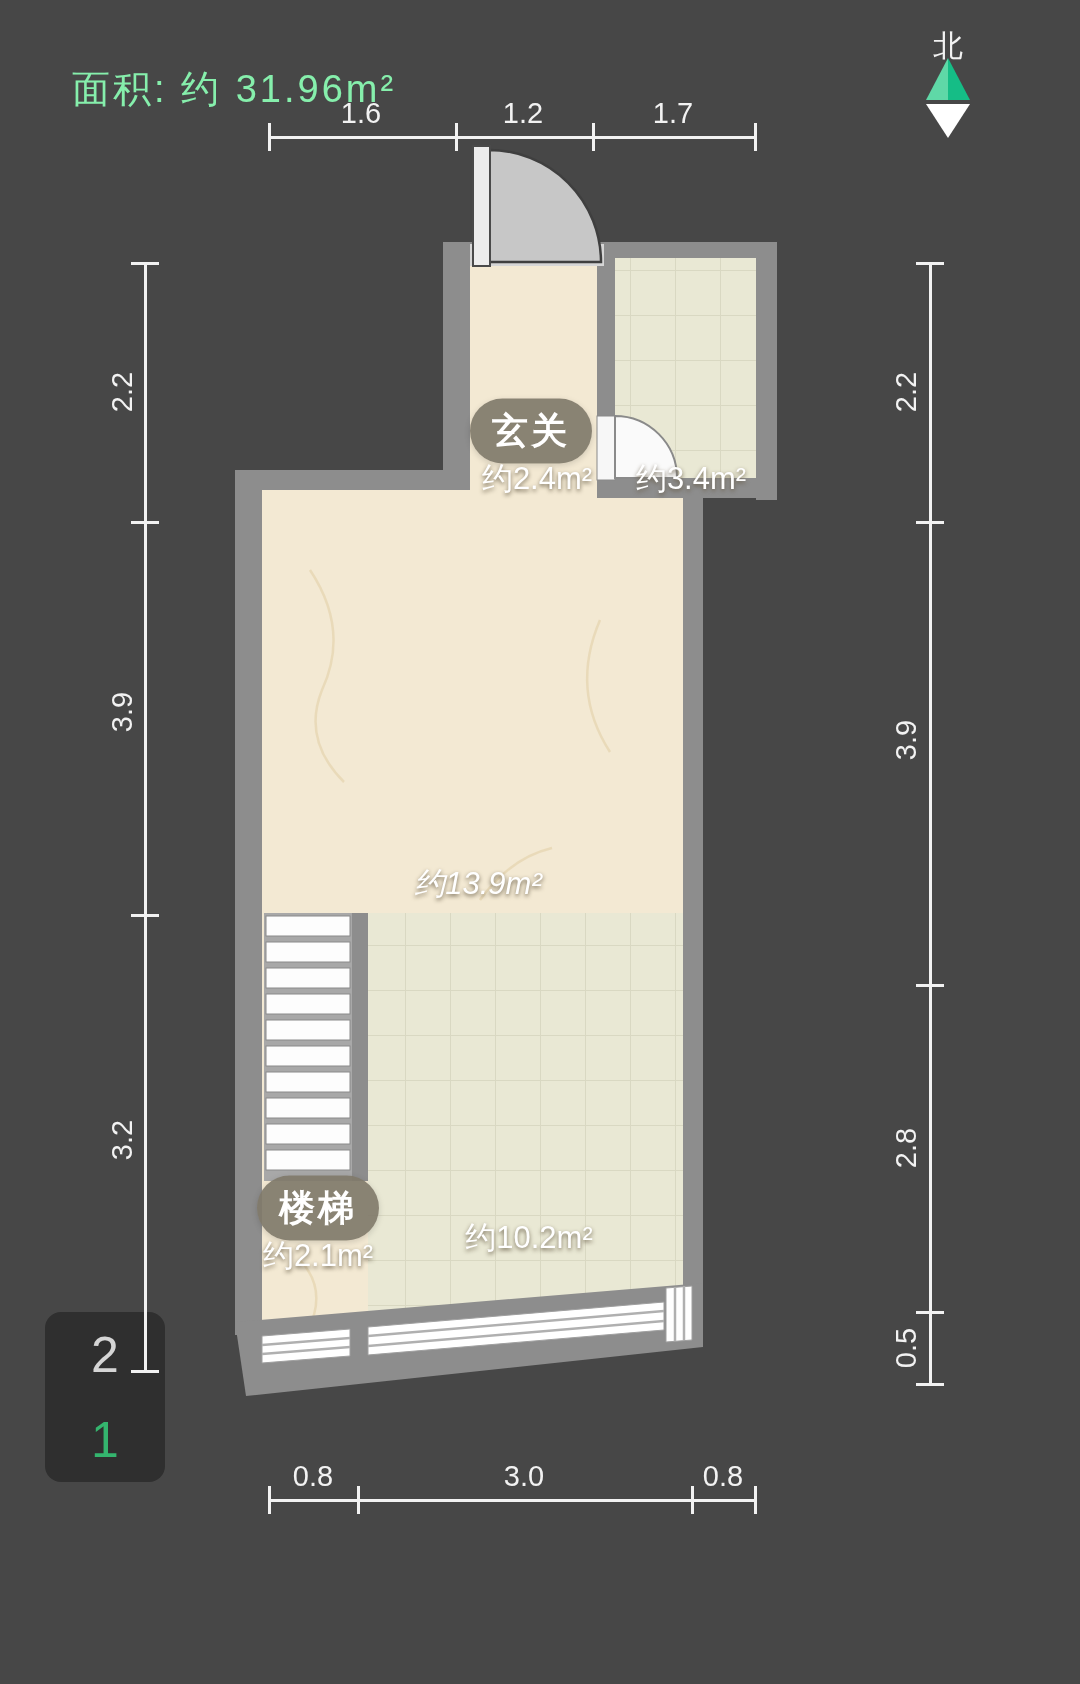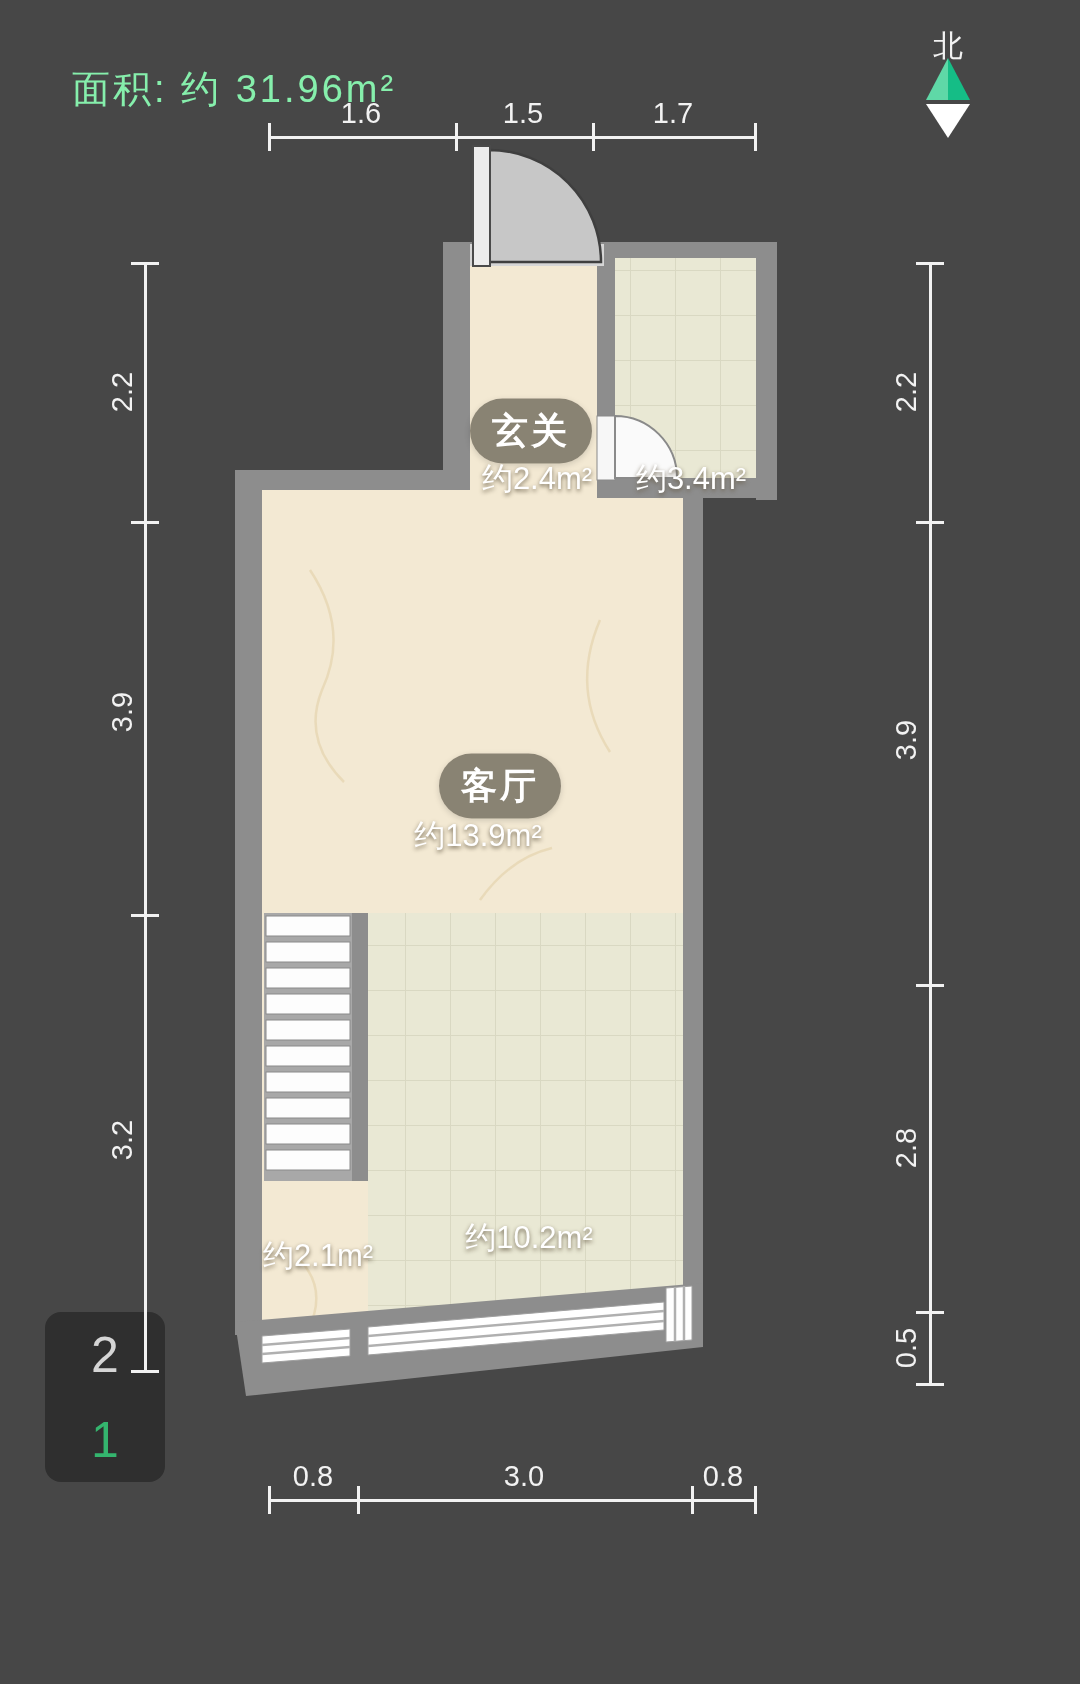--- a/index.html
+++ b/index.html
@@ -144,21 +144,21 @@
 <div class="abs north-label">北</div>
 
 <div class="abs dims" style="left:0;top:0;width:1080px;height:1580px;">
 
   <div class="abs dim-line-h" style="left:268px;top:136px;width:489px;"></div>
   <div class="abs tick-v" style="left:268px;top:123px;"></div>
   <div class="abs tick-v" style="left:455px;top:123px;"></div>
   <div class="abs tick-v" style="left:592px;top:123px;"></div>
   <div class="abs tick-v" style="left:754px;top:123px;"></div>
   <span class="abs dim-label" style="left:361px;top:113px;">1.6</span>
-  <span class="abs dim-label" style="left:523px;top:113px;">1.5</span>
+  <span class="abs dim-label" style="left:523px;top:113px;">1.2</span>
   <span class="abs dim-label" style="left:673px;top:113px;">1.7</span>
 
   <div class="abs dim-line-v" style="left:144px;top:263px;height:1110px;"></div>
   <div class="abs tick-h" style="left:131px;top:262px;"></div>
   <div class="abs tick-h" style="left:131px;top:521px;"></div>
   <div class="abs tick-h" style="left:131px;top:914px;"></div>
   <div class="abs tick-h" style="left:131px;top:1370px;"></div>
   <span class="abs dim-label rot" style="left:122px;top:392px;">2.2</span>
   <span class="abs dim-label rot" style="left:122px;top:712px;">3.9</span>
   <span class="abs dim-label rot" style="left:122px;top:1140px;">3.2</span>
@@ -181,22 +181,22 @@
   <div class="abs tick-v" style="left:754px;top:1486px;"></div>
   <span class="abs dim-label" style="left:313px;top:1476px;">0.8</span>
   <span class="abs dim-label" style="left:524px;top:1476px;text-align:right;">3.0</span>
   <span class="abs dim-label" style="left:723px;top:1476px;">0.8</span>
 </div>
 
 <div class="abs labels" style="left:0;top:0;width:1080px;height:1404px;">
   <div class="abs room-pill" style="left:531px;top:431px;">玄关</div>
   <div class="abs room-area" style="left:537px;top:479px;">约2.4m²</div>
   <div class="abs room-area" style="left:691px;top:479px;">约3.4m²</div>
-  <div class="abs room-pill" style="left:500px;top:786px;">客厅</div>
-  <div class="abs room-area" style="left:478px;top:836px;">约13.9m²</div>
+  <div class="abs room-area" style="left:478px;top:884px;font-style:italic;">约13.9m²</div>
   <div class="abs room-area" style="left:529px;top:1238px;">约10.2m²</div>
+  <div class="abs room-pill" style="left:318px;top:1208px;">楼梯</div>
   <div class="abs room-area" style="left:318px;top:1256px;">约2.1m²</div>
 </div>
 
 <div class="abs floor-panel">
   <div class="floor-btn">2</div>
   <div class="floor-btn active">1</div>
 </div>
 
 </body></html>

